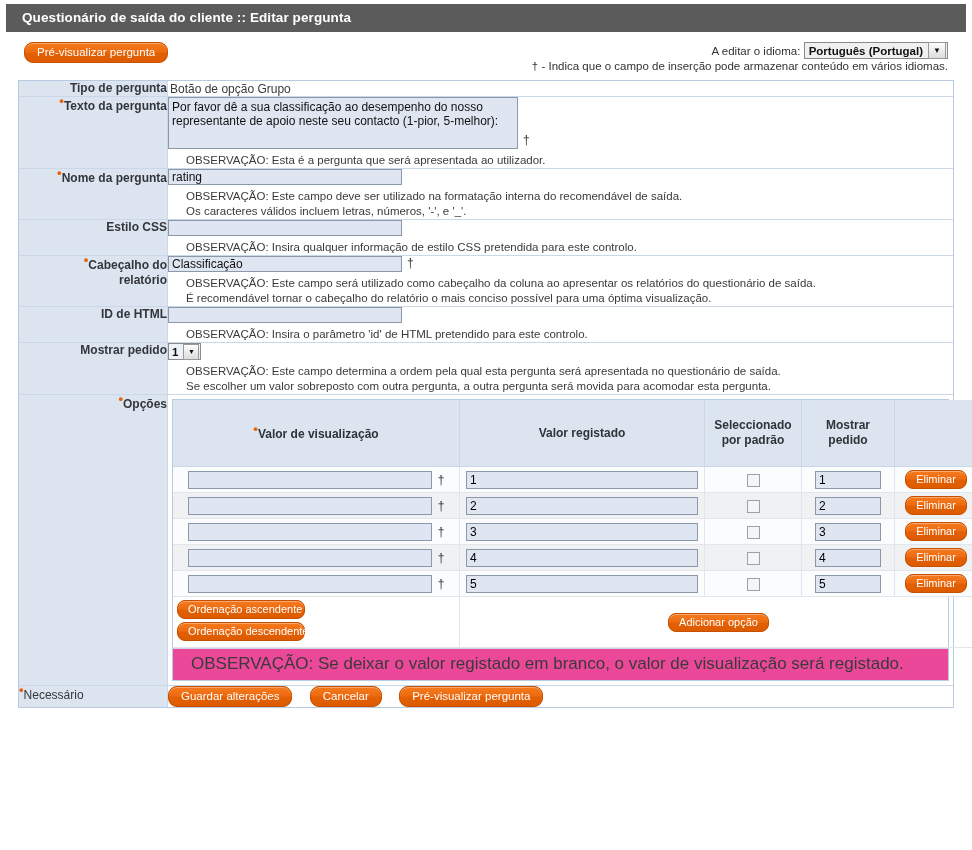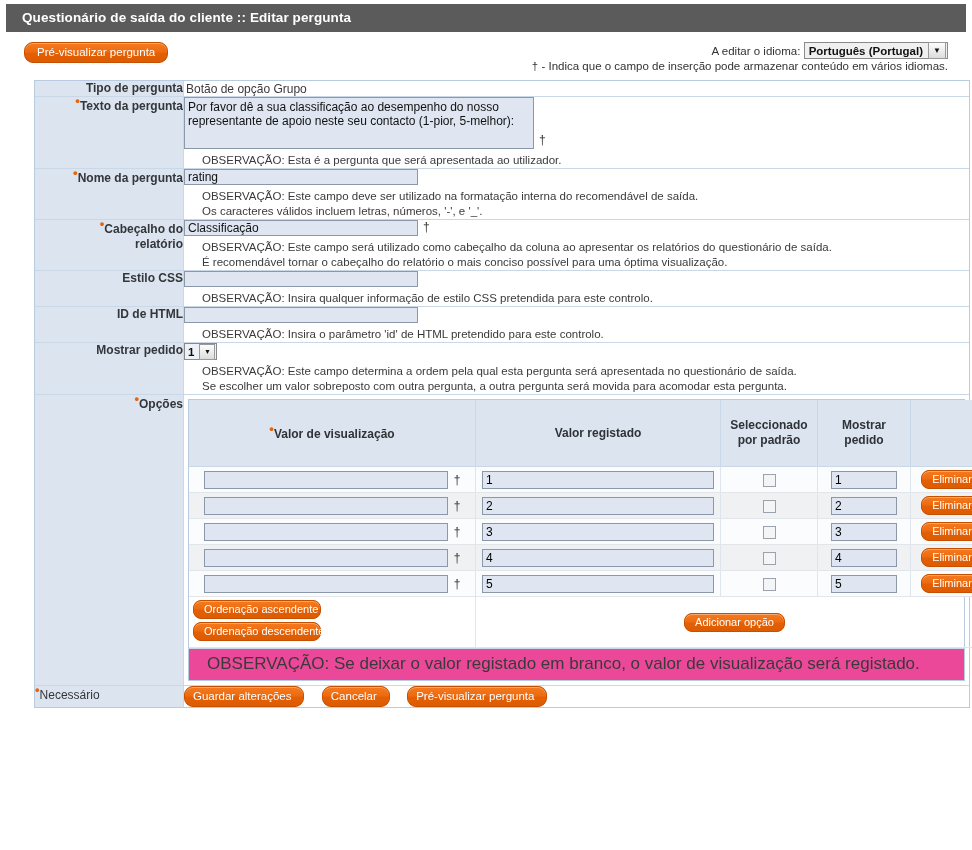--- a/index.html
+++ b/index.html
@@ -125,21 +125,20 @@
 
   
   .form-wrap {
     position: absolute;
     left: 18px;
     top: 80px;
     width: 936px;
     border: 1px solid #b9cbe0;
     box-sizing: border-box;
     background: #ffffff;
-    margin-left: 16px;
   }
   table.form {
     width: 100%;
     border-collapse: collapse;
     table-layout: fixed;
   }
   table.form > tbody > tr > td {
     vertical-align: top;
     padding: 0;
     border-bottom: 1px solid #c9d7e6;
@@ -326,21 +325,21 @@
     font-size: 12px;
     color: #33363a;
     padding: 8px 6px 9px 6px;
     border-right: 1px solid #c9d7e6;
     width: 148px;
   }
   td.footer-btns {
     background: #ffffff;
     padding: 7px 6px 8px 10px;
   }
-  td.footer-btns .btn { margin-right: 14px; padding-left: 8px; }
+  td.footer-btns .btn { margin-right: 14px; }
 </style>
 </head>
 <body>
 
 <div class="page">
 
   <div class="titlebar">Questionário de saída do cliente :: Editar pergunta</div>
 
   <div class="toolbar">
     <button class="btn" id="preview-top">Pré-visualizar pergunta</button>
@@ -388,39 +387,39 @@
             <input class="txt wide" type="text" value="rating" style="">
             <div class="note">
               <span class="note-line">OBSERVAÇÃO: Este campo deve ser utilizado na formatação interna do recomendável de saída.</span>
               <span class="note-line">Os caracteres válidos incluem letras, números, '-', e '_'.</span>
             </div>
           </td>
         </tr>
 
         <tr>
           <td class="label">
+            <span>Estilo CSS</span>
+          </td>
+          <td class="field">
+            <input class="txt wide" type="text" value="" style="">
+            <div class="note">OBSERVAÇÃO: Insira qualquer informação de estilo CSS pretendida para este controlo.</div>
+          </td>
+        </tr>
+
+        <tr>
+          <td class="label">
             <span class="req-dot">•</span><span>Cabeçalho do</span><br>
             <span>relatório</span>
           </td>
           <td class="field">
             <input class="txt wide" type="text" value="Classificação" style=""><span class="dagger">†</span>
             <div class="note">
               <span class="note-line">OBSERVAÇÃO: Este campo será utilizado como cabeçalho da coluna ao apresentar os relatórios do questionário de saída.</span>
               <span class="note-line">É recomendável tornar o cabeçalho do relatório o mais conciso possível para uma óptima visualização.</span>
             </div>
-          </td>
-        </tr>
-
-        <tr>
-          <td class="label">
-            <span>Estilo CSS</span>
-          </td>
-          <td class="field">
-            <input class="txt wide" type="text" value="" style="">
-            <div class="note">OBSERVAÇÃO: Insira qualquer informação de estilo CSS pretendida para este controlo.</div>
           </td>
         </tr>
 
 
         <tr>
           <td class="label">
             <span>ID de HTML</span>
           </td>
           <td class="field">
             <input class="txt wide" type="text" value="" style="">

